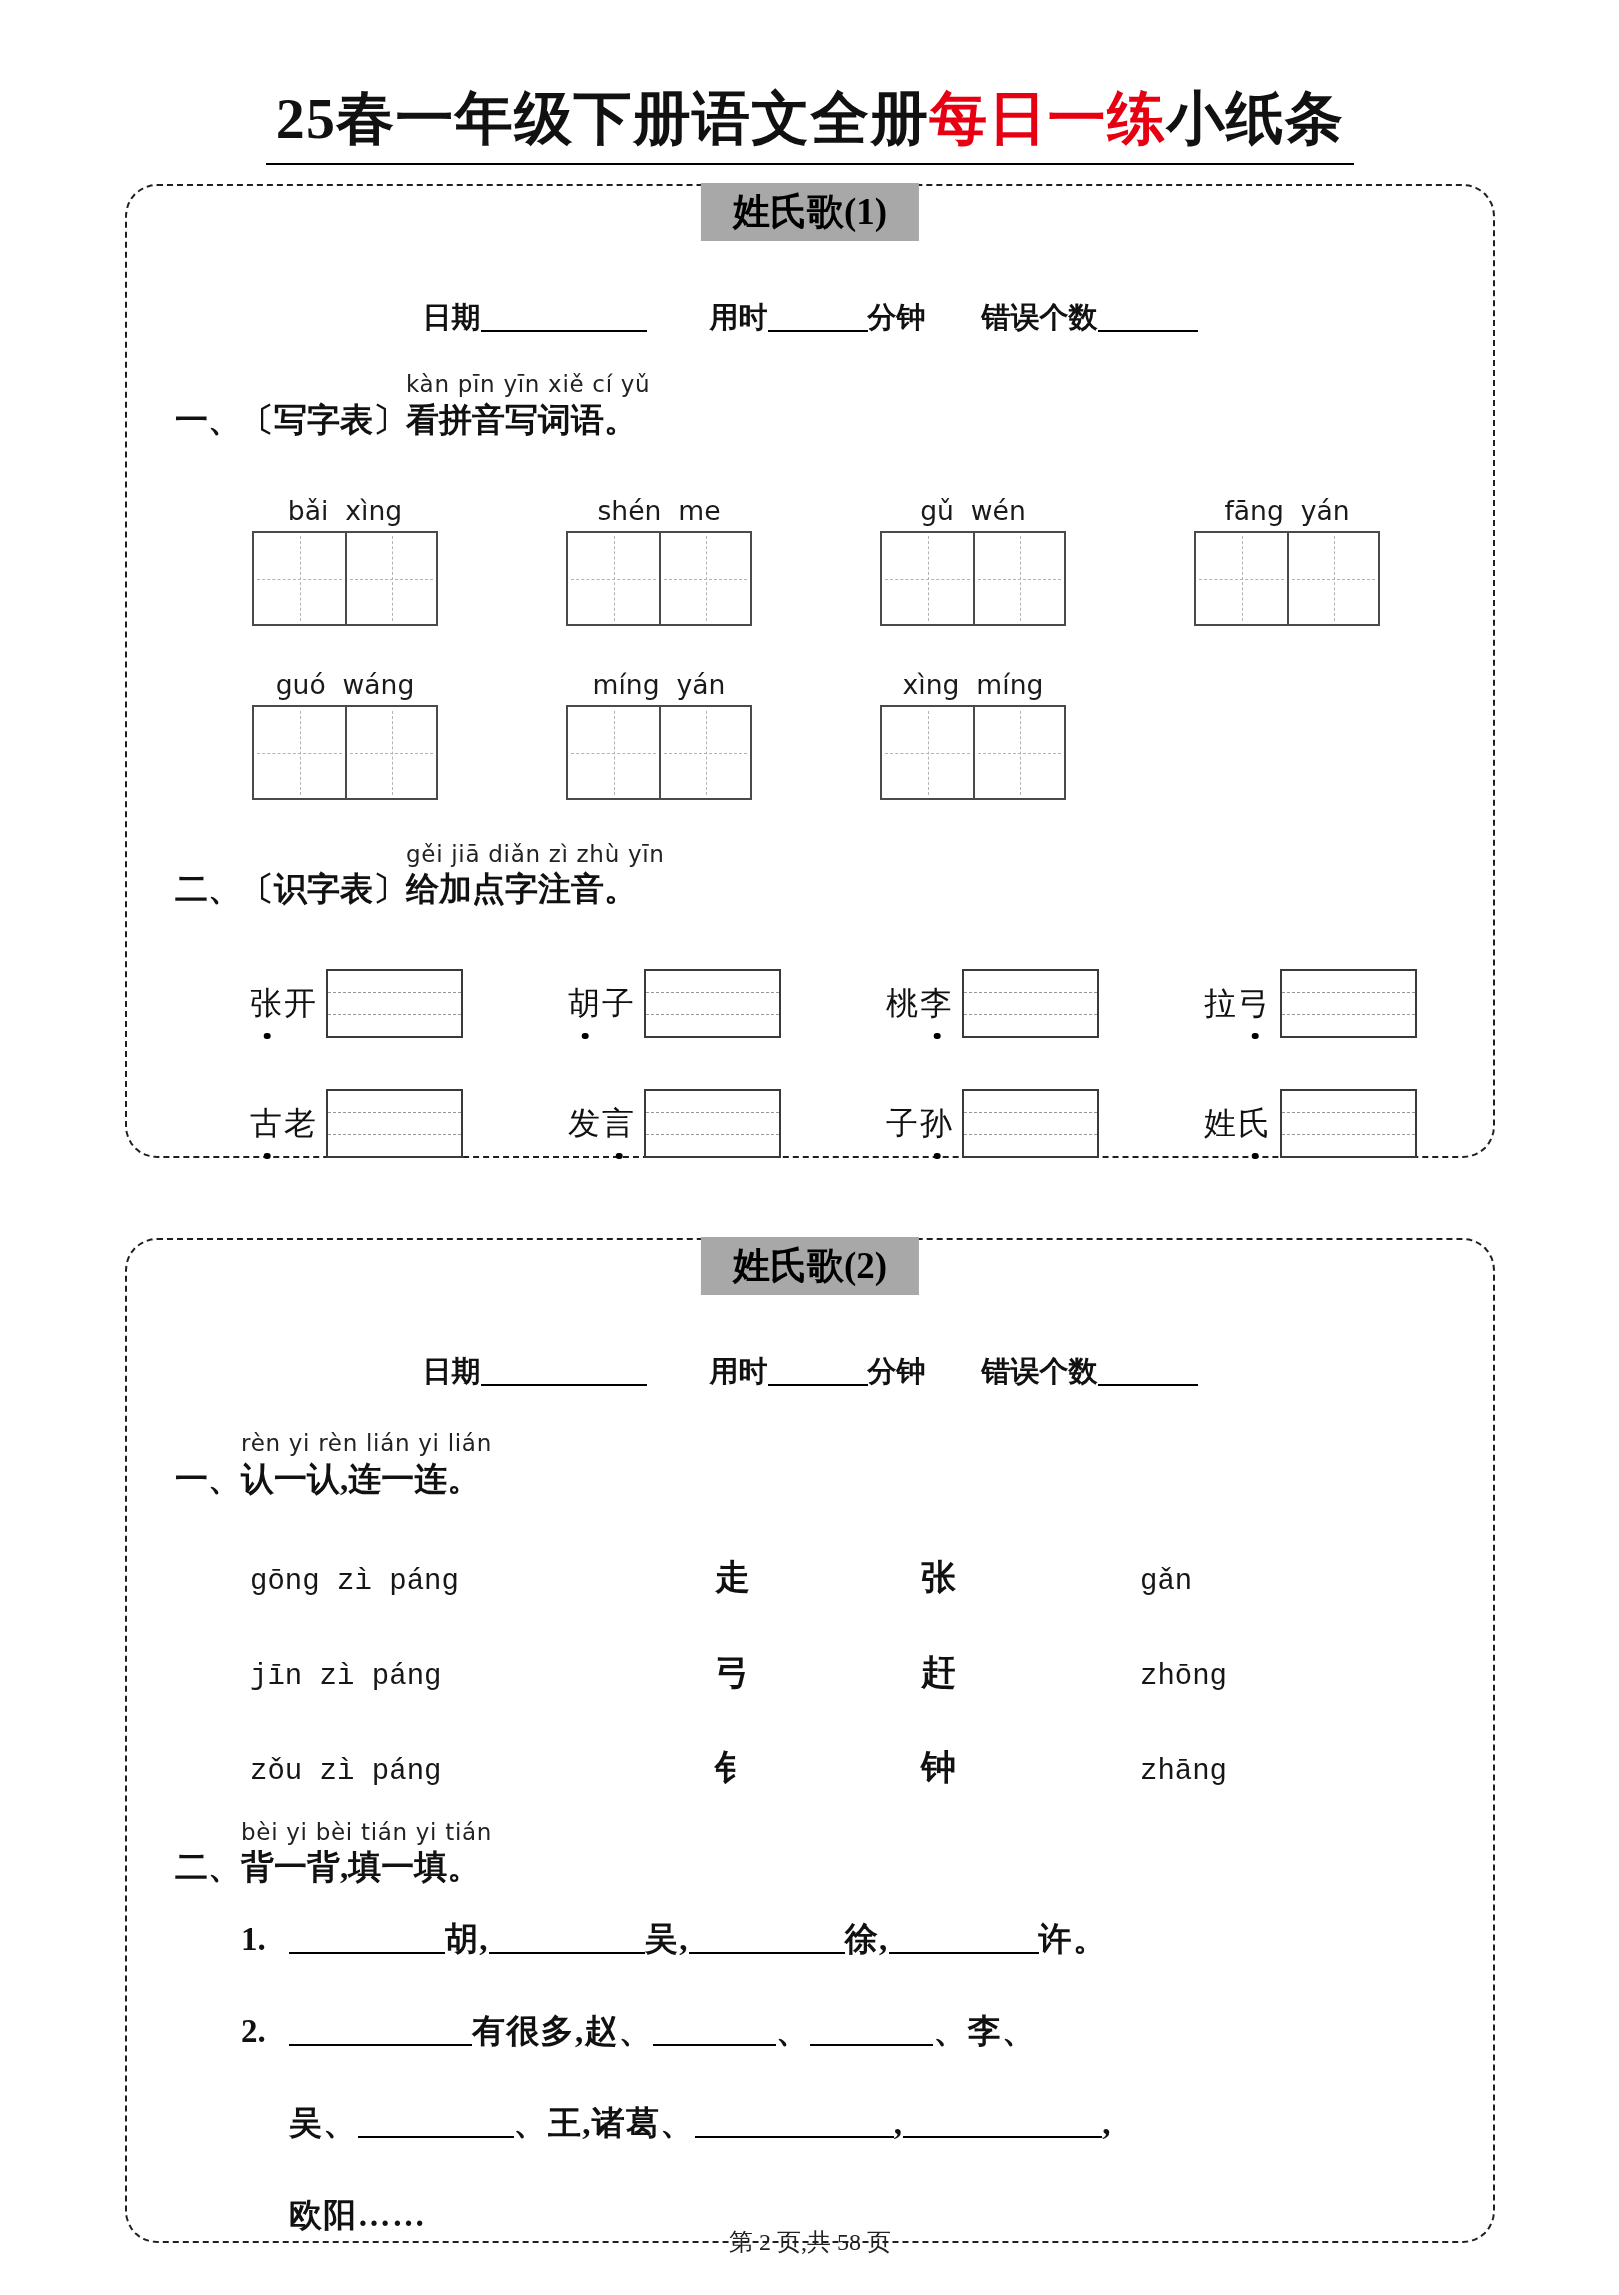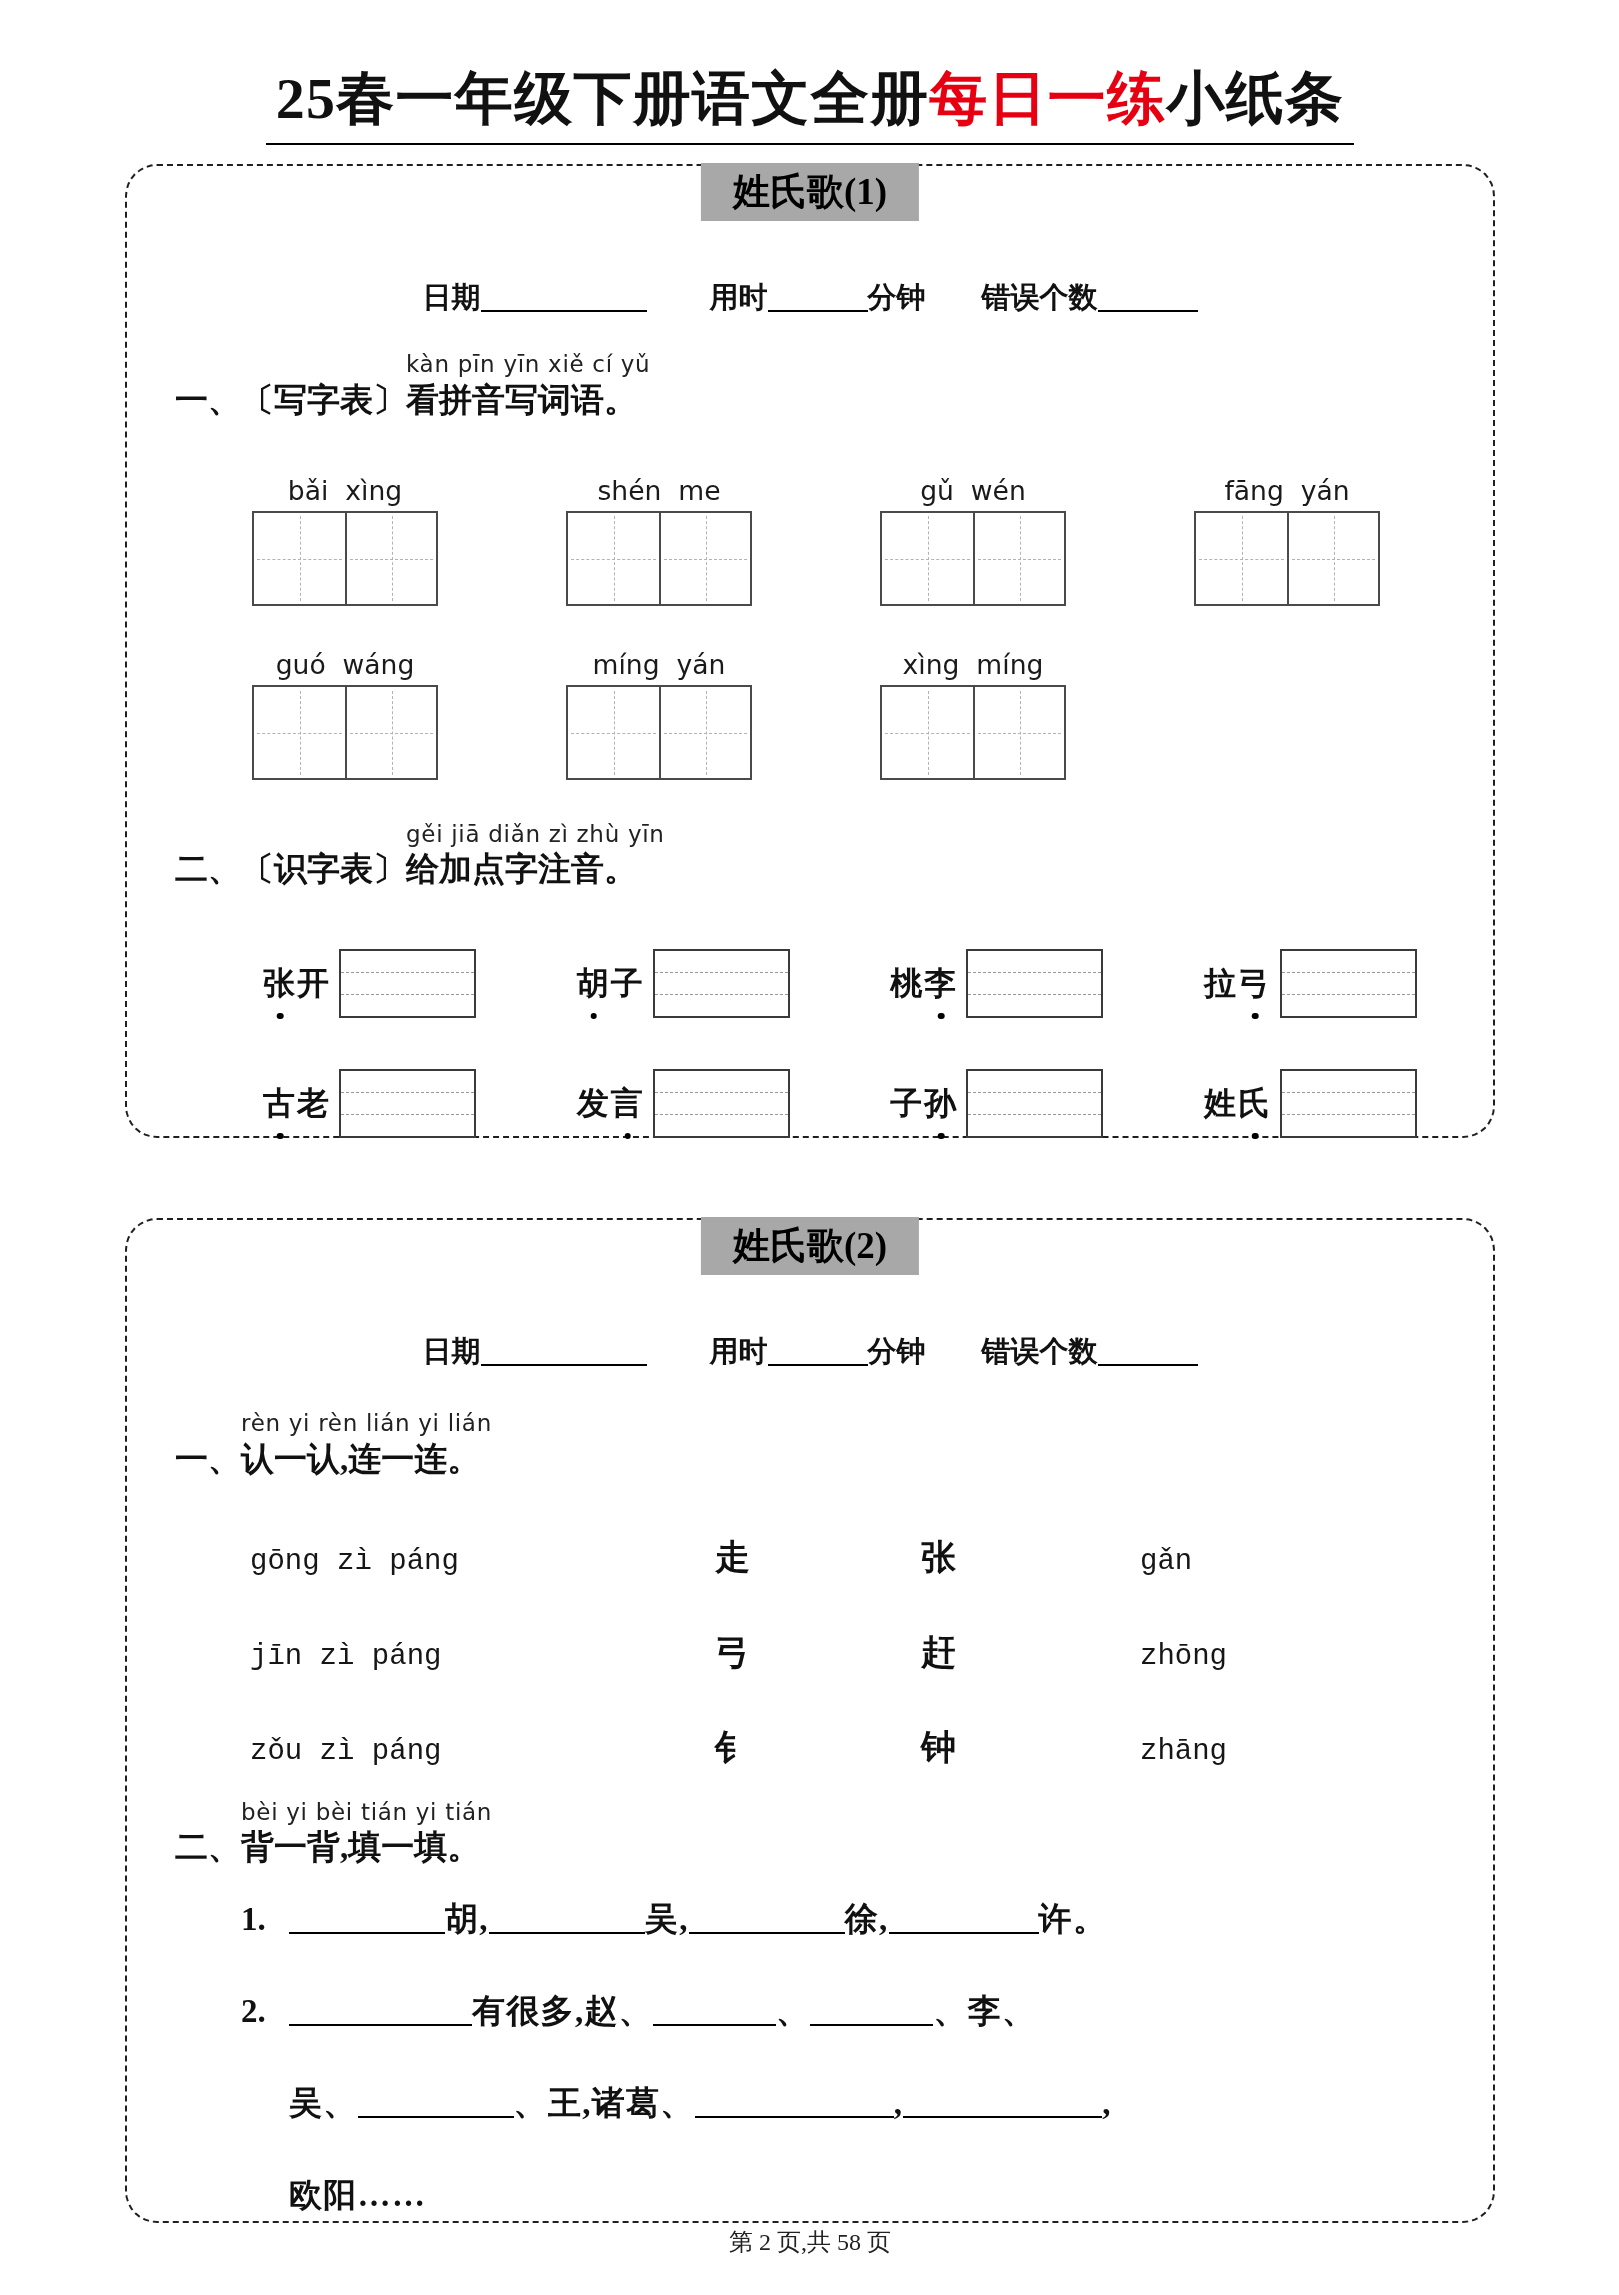--- a/index.html
+++ b/index.html
@@ -1,21 +1,21 @@
 <!DOCTYPE html>
 <html style="font-size:10.6px"><head>
 <meta charset="utf-8">
 <style>
   * { margin:0; padding:0; box-sizing:border-box; }
   html,body { background:#ffffff; }
   body {
     width:1620px; height:2295px; position:relative;
     font-family:"Liberation Serif","DejaVu Serif",serif; color:#111;
   }
-  .page { width:100%; height:100%; padding-top:66px; position:relative; }
+  .page { width:100%; height:100%; padding-top:86px; position:relative; }
 
   
   .main-title {
     width:fit-content; margin:0 auto; text-align:center;
     font-size:58px; font-weight:bold; letter-spacing:1.3px; line-height:1.15;
     border-bottom:2.7px solid #000; padding:0 9.3px 10.6px 9.3px; white-space:nowrap;
   }
 
   
   .sheet {
@@ -61,21 +61,21 @@
   .grid-cell + .grid-cell { border-left:2px solid #4a4a4a; }
   .grid-cell::before { content:""; position:absolute; top:3.3px; bottom:3.3px; left:50%; border-left:1.3px dashed #b3b3b3; }
   .grid-cell::after  { content:""; position:absolute; left:3.3px; right:3.3px; top:50%; border-top:1.3px dashed #b3b3b3; }
 
   
   .annot-rows { margin:0 76px 0 123px; }
   .annot-row { display:flex; justify-content:space-between; }
   .annot-row.first { margin-top:57px; }
   .annot-row + .annot-row { margin-top:51px; }
   .annot-item { display:flex; align-items:center; }
-  .annot-word { font-size:32px; font-weight:bold; letter-spacing:2px; margin-right:8px; white-space:nowrap;margin-left:13px; }
+  .annot-word { font-size:32px; font-weight:normal; letter-spacing:2px; margin-right:8px; white-space:nowrap; }
   .zi { position:relative; display:inline-block; }
   .zi.dot::after {
     content:""; position:absolute; left:50%; bottom:-13.3px; transform:translateX(-50%);
     width:6.6px; height:6.6px; border-radius:50%; background:#000;
   }
   .pinyin-box { display:inline-block; width:137px; height:69px; border:2px solid #3a3a3a; position:relative; background:#fff; }
   .pinyin-box::before, .pinyin-box::after { content:""; position:absolute; left:0; right:0; border-top:1.3px dashed #999; }
   .pinyin-box::before { top:32%; }
   .pinyin-box::after  { top:65%; }
 

